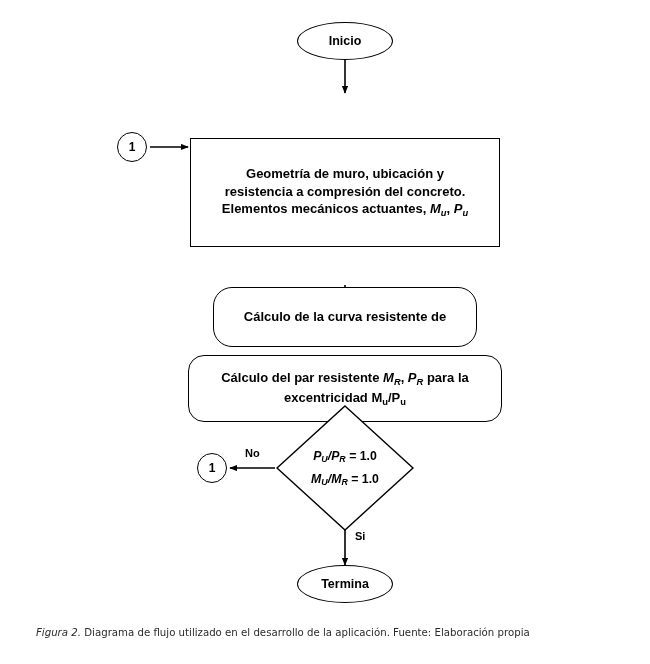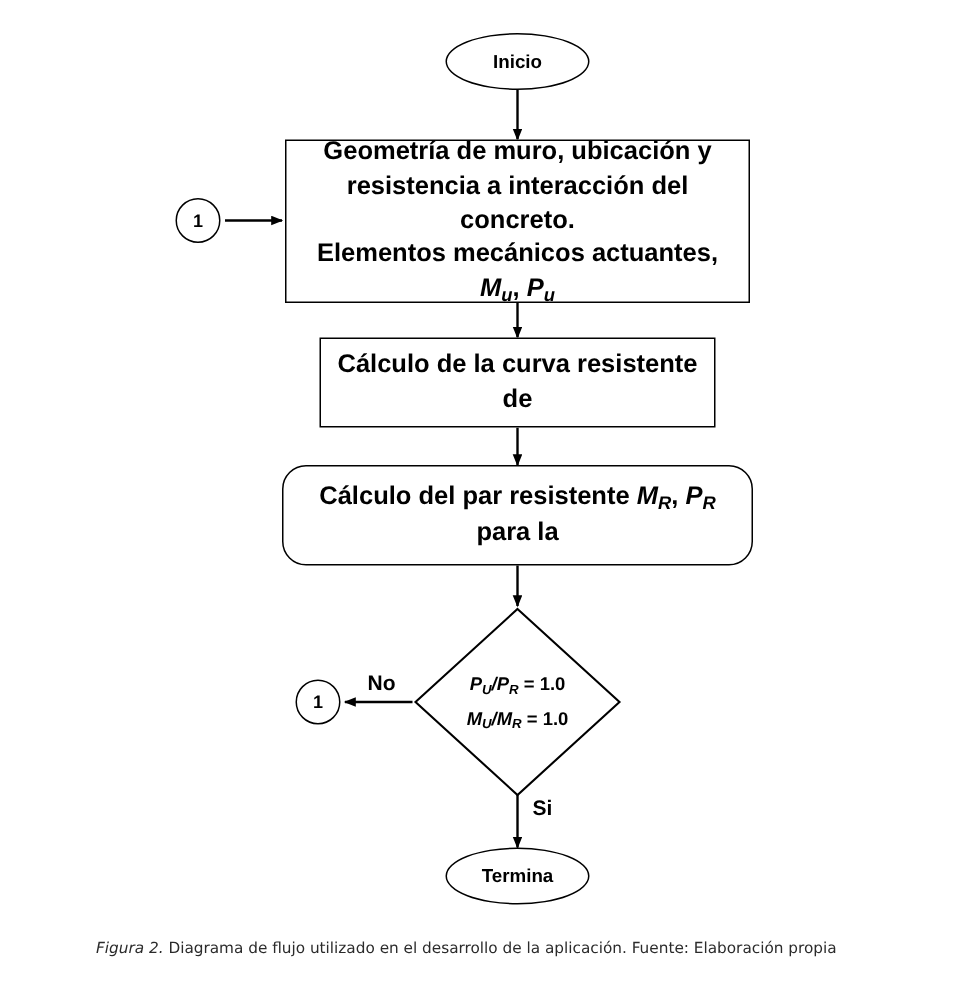--- a/index.html
+++ b/index.html
@@ -36,22 +36,23 @@
   .terminator {
     border: 1.4px solid #000;
     border-radius: 50%;
     background: #fff;
     font-size: 12.5px;
   }
   
   .process {
     border: 1.2px solid #000;
     background: #fff;
-    font-size: 17px;
+    font-size: 13px;
     padding: 4px 8px;
+    margin-top: 45px;
   }
   
   .connector {
     border: 1.6px solid #000;
     border-radius: 50%;
     background: #fff;
     font-size: 12px;
   }
   
   .decision-wrap {
@@ -71,40 +72,39 @@
     display: flex;
     flex-direction: column;
     align-items: center;
     justify-content: center;
     font-size: 12.3px;
     font-weight: bold;
     line-height: 1.9;
   }
   .edge-label {
     position: absolute;
-    font-size: 14px;
+    font-size: 11px;
     font-weight: bold;
   }
   sub {
     font-size: 0.72em;
     vertical-align: -0.28em;
   }
   .ital {
     font-style: italic;
   }
   .caption {
     position: absolute;
     left: 36px;
     top: 625px;
     width: 585px;
     font-size: 10.2px;
     color: #2b2b2b;
     line-height: 1.5;
     font-family: "DejaVu Sans", sans-serif;
-    margin-left: 28px;
   }
   .caption .cap-label {
     font-style: italic;
   }
   svg.wires {
     position: absolute;
     left: 0;
     top: 0;
     width: 650px;
     height: 620px;
@@ -142,37 +142,40 @@
     <span>Inicio</span>
   </div>
 
   <div class="node connector" style="left:117px; top:132px; width:30px; height:30px;">
     <span>1</span>
   </div>
 
   <div class="node process" style="left:190px; top:93px; width:310px; height:109px;">
     <div>
       <div>Geometría de muro, ubicación y</div>
-      <div>resistencia a interacción del concreto.</div>
+      <div>resistencia a compresión del concreto.</div>
       <div>
         <span>Elementos mecánicos actuantes, </span><span class="ital">M</span><sub class="ital">u</sub><span>, </span><span class="ital">P</span><sub class="ital">u</sub>
       </div>
     </div>
   </div>
 
-  <div class="node process" style="left:213px; top:225px; width:264px; height:60px;">
+  <div class="node process" style="left:213px; top:242px; width:264px; height:60px;border-radius:19px;">
     <div>
       <div>Cálculo de la curva resistente de</div>
     </div>
   </div>
 
   <div class="node process" style="left:188px; top:310px; width:314px; height:67px;border-radius:16px;">
     <div>
       <div>
         <span>Cálculo del par resistente </span><span class="ital">M</span><sub class="ital">R</sub><span>, </span><span class="ital">P</span><sub class="ital">R</sub><span> para la</span>
+      </div>
+      <div>
+        <span>excentricidad M</span><sub>u</sub><span>/P</span><sub>u</sub>
       </div>
     </div>
   </div>
 
   <div class="decision-wrap" style="left:275px; top:404px; width:140px; height:128px;">
     <svg class="diamond-svg" width="140" height="128" viewBox="0 0 140 128">
       <polygon points="70,2 138,64 70,126 2,64" fill="#ffffff" stroke="#000000" stroke-width="1.4"></polygon>
     </svg>
     <div class="decision-text">
       <div>

